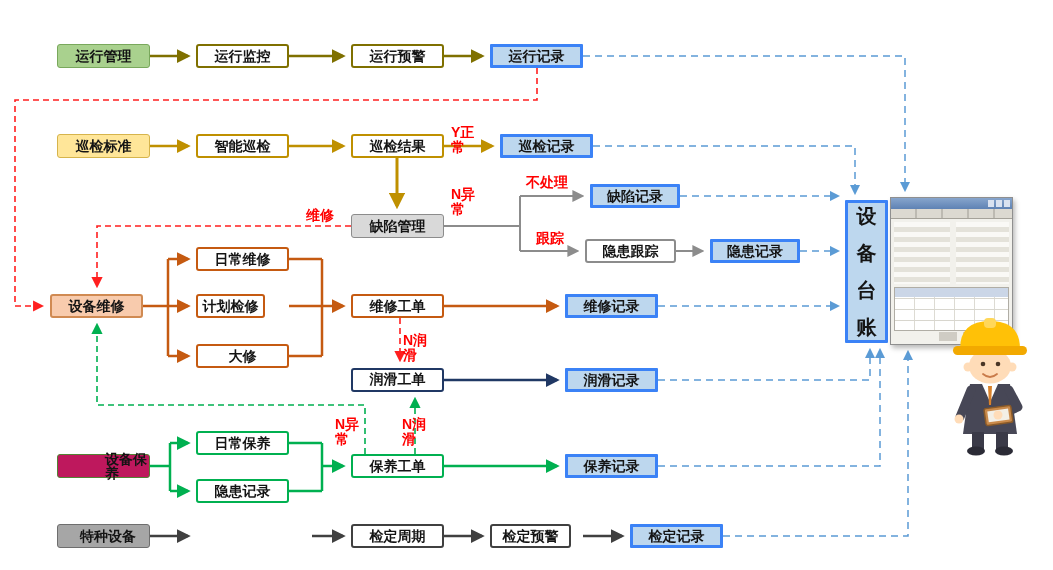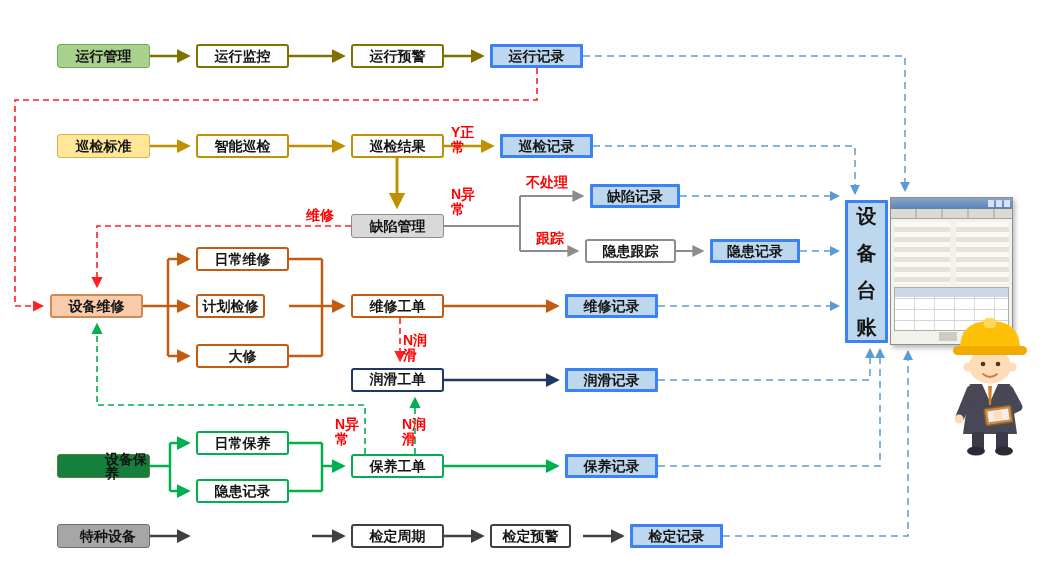--- a/index.html
+++ b/index.html
@@ -14,21 +14,21 @@
   .g1     { background:#A9D18E; border:1px solid #79A85C; }
   .olive  { border:2px solid #7F7000; }
   .rec    { background:#BDD7EE; border:3px solid #3b82f6; border-radius:1px; }
   .y1     { background:#FFE699; border:1px solid #D6B44C; }
   .gold   { border:2px solid #BF9000; }
   .grayf  { background:#D9D9D9; border:1px solid #8C8C8C; }
   .grayo  { border:2px solid #8C8C8C; }
   .peach  { background:#F8CBAD; border:2px solid #D08A52; }
   .orange { border:2px solid #C55A11; }
   .navy   { border:2px solid #203864;font-family:Liberation Mono, monospace; }
-  .g2     { background:#15803d; border:1px solid #538234;padding-left:47px; }
+  .g2     { background:#be185d; border:1px solid #538234;padding-left:47px; }
   .greeno { border:2px solid #00B050; }
   .gray2  { background:#A6A6A6; border:1px solid #6E6E6E;padding-left:9px; }
   .darko  { border:2px solid #404040; }
 
   .ledger { width:43px; height:143px; }
   .ledger span { display:block; width:20px; font-size:20px; font-weight:700;
                  word-break:break-all; line-height:1.85; text-align:center; }
 
   .rlabel { position:absolute; color:#FF0000; font-weight:700; font-size:14px;
             line-height:1.1; word-break:break-all; }

